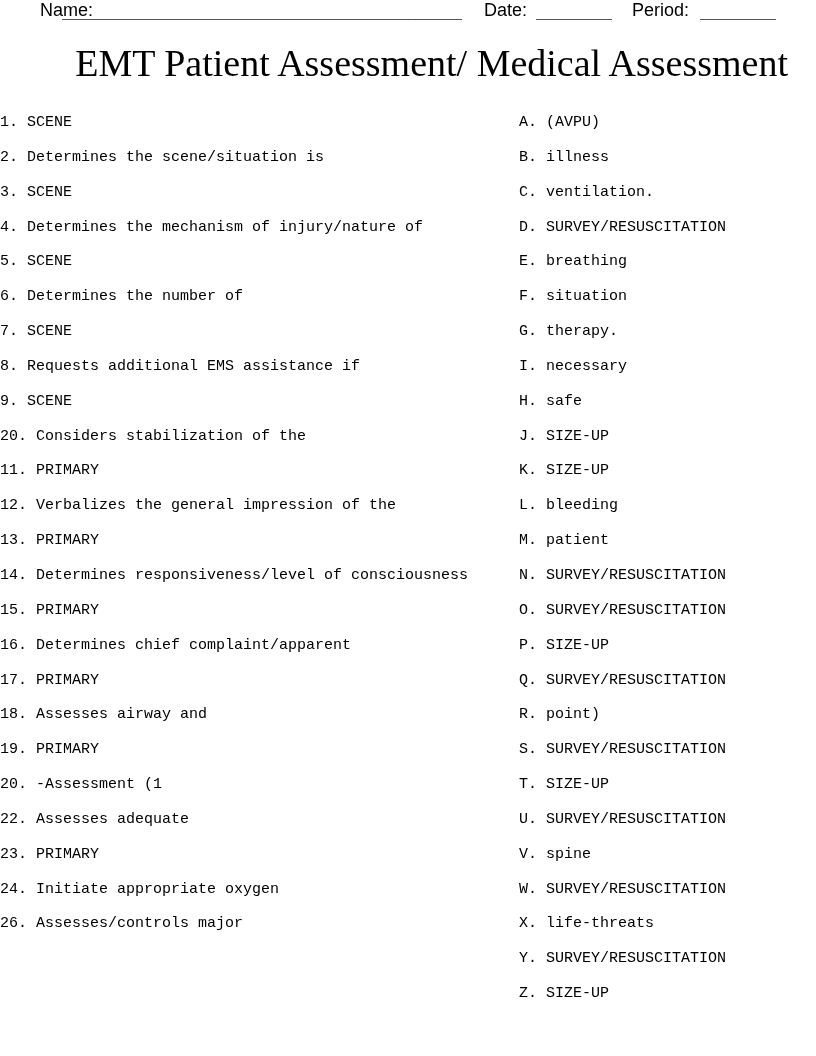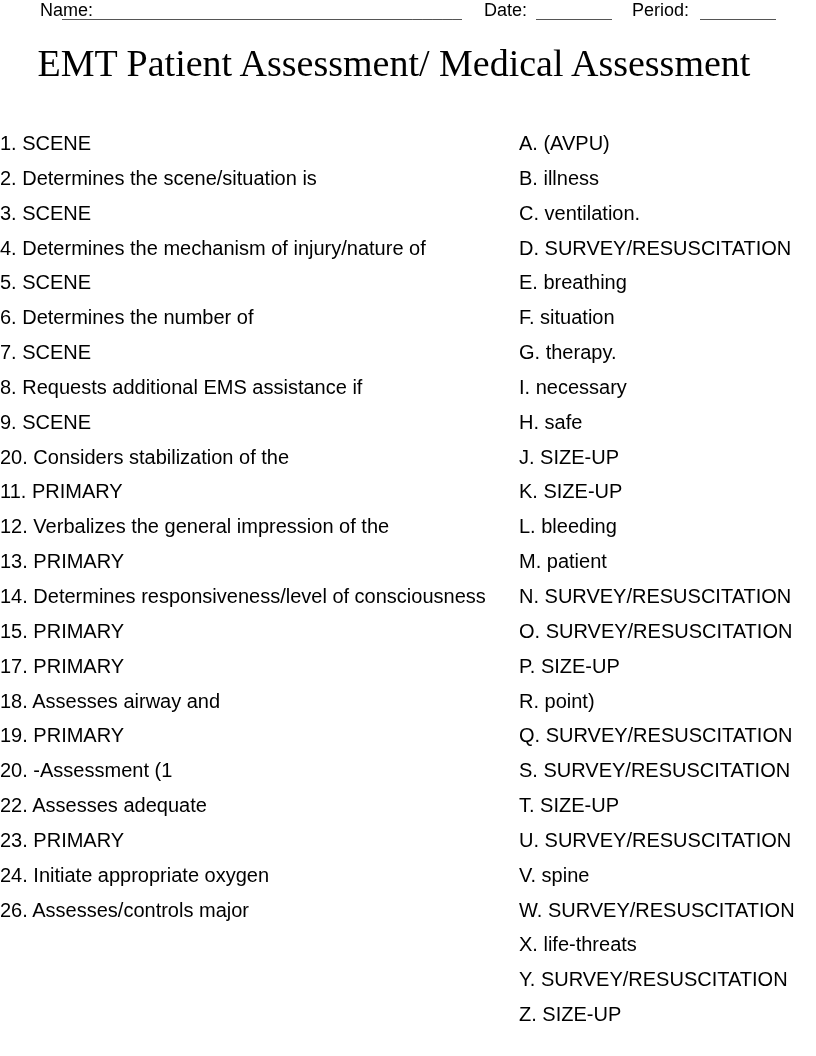--- a/index.html
+++ b/index.html
@@ -8,25 +8,25 @@
       position: absolute; top: 0; left: 0; width: 816px; height: 24px;
       font-family: "Liberation Sans", sans-serif; font-size: 18px; line-height: 20px;
       color: #000;
     }
     .header-row .lbl { position: absolute; top: 0; }
     .header-row .blank {
       position: absolute; top: 0; color: #555; white-space: nowrap; overflow: hidden;
       font-family: "Liberation Sans", sans-serif; font-size: 18px;
     }
     .title {
-      position: absolute; top: 40px; left: 0; width: 788px; text-align: center;
+      position: absolute; top: 40px; left: 0; width: 788px; text-align: right;
       font-family: "Liberation Serif", serif; font-size: 38px; line-height: 46px;
       color: #000;
     }
-    .col { position: absolute; top: 113px; font-family: Liberation Sans, sans-serif; font-size: 20px; margin-top: 20px; }
+    .col { position: absolute; top: 113px; font-family: Liberation Mono, monospace; font-size: 15px; }
     .col-left { left: 0; width: 480px; }
     .col-right { left: 519px; width: 290px; }
     .item { height: 34.85px; line-height: 20px; white-space: nowrap; }
   </style>
 </head>
 <body>
 
 <div class="header-row">
   <span class="lbl" style="left:0;margin-left:40px;">Name:</span>
   <span class="blank" style="left:62px; width:400px;">________________________________________________</span>
@@ -47,20 +47,21 @@
   <div class="item">6. Determines the number of</div>
   <div class="item">7. SCENE</div>
   <div class="item">8. Requests additional EMS assistance if</div>
   <div class="item">9. SCENE</div>
   <div class="item">20. Considers stabilization of the</div>
   <div class="item">11. PRIMARY</div>
   <div class="item">12. Verbalizes the general impression of the</div>
   <div class="item">13. PRIMARY</div>
   <div class="item">14. Determines responsiveness/level of consciousness</div>
   <div class="item">15. PRIMARY</div>
+  <div class="item">16. Determines chief complaint/apparent</div>
   <div class="item">17. PRIMARY</div>
   <div class="item">18. Assesses airway and</div>
   <div class="item">19. PRIMARY</div>
   <div class="item">20. -Assessment (1</div>
   <div class="item">22. Assesses adequate</div>
   <div class="item">23. PRIMARY</div>
   <div class="item">24. Initiate appropriate oxygen</div>
   <div class="item">26. Assesses/controls major</div>
 </div>
 
@@ -74,22 +75,22 @@
   <div class="item">G. therapy.</div>
   <div class="item">I. necessary</div>
   <div class="item">H. safe</div>
   <div class="item">J. SIZE-UP</div>
   <div class="item">K. SIZE-UP</div>
   <div class="item">L. bleeding</div>
   <div class="item">M. patient</div>
   <div class="item">N. SURVEY/RESUSCITATION</div>
   <div class="item">O. SURVEY/RESUSCITATION</div>
   <div class="item">P. SIZE-UP</div>
+  <div class="item">Q. SURVEY/RESUSCITATION</div>
   <div class="item">R. point)</div>
-  <div class="item">Q. SURVEY/RESUSCITATION</div>
   <div class="item">S. SURVEY/RESUSCITATION</div>
   <div class="item">T. SIZE-UP</div>
   <div class="item">U. SURVEY/RESUSCITATION</div>
   <div class="item">V. spine</div>
   <div class="item">W. SURVEY/RESUSCITATION</div>
   <div class="item">X. life-threats</div>
   <div class="item">Y. SURVEY/RESUSCITATION</div>
   <div class="item">Z. SIZE-UP</div>
 </div>
 

